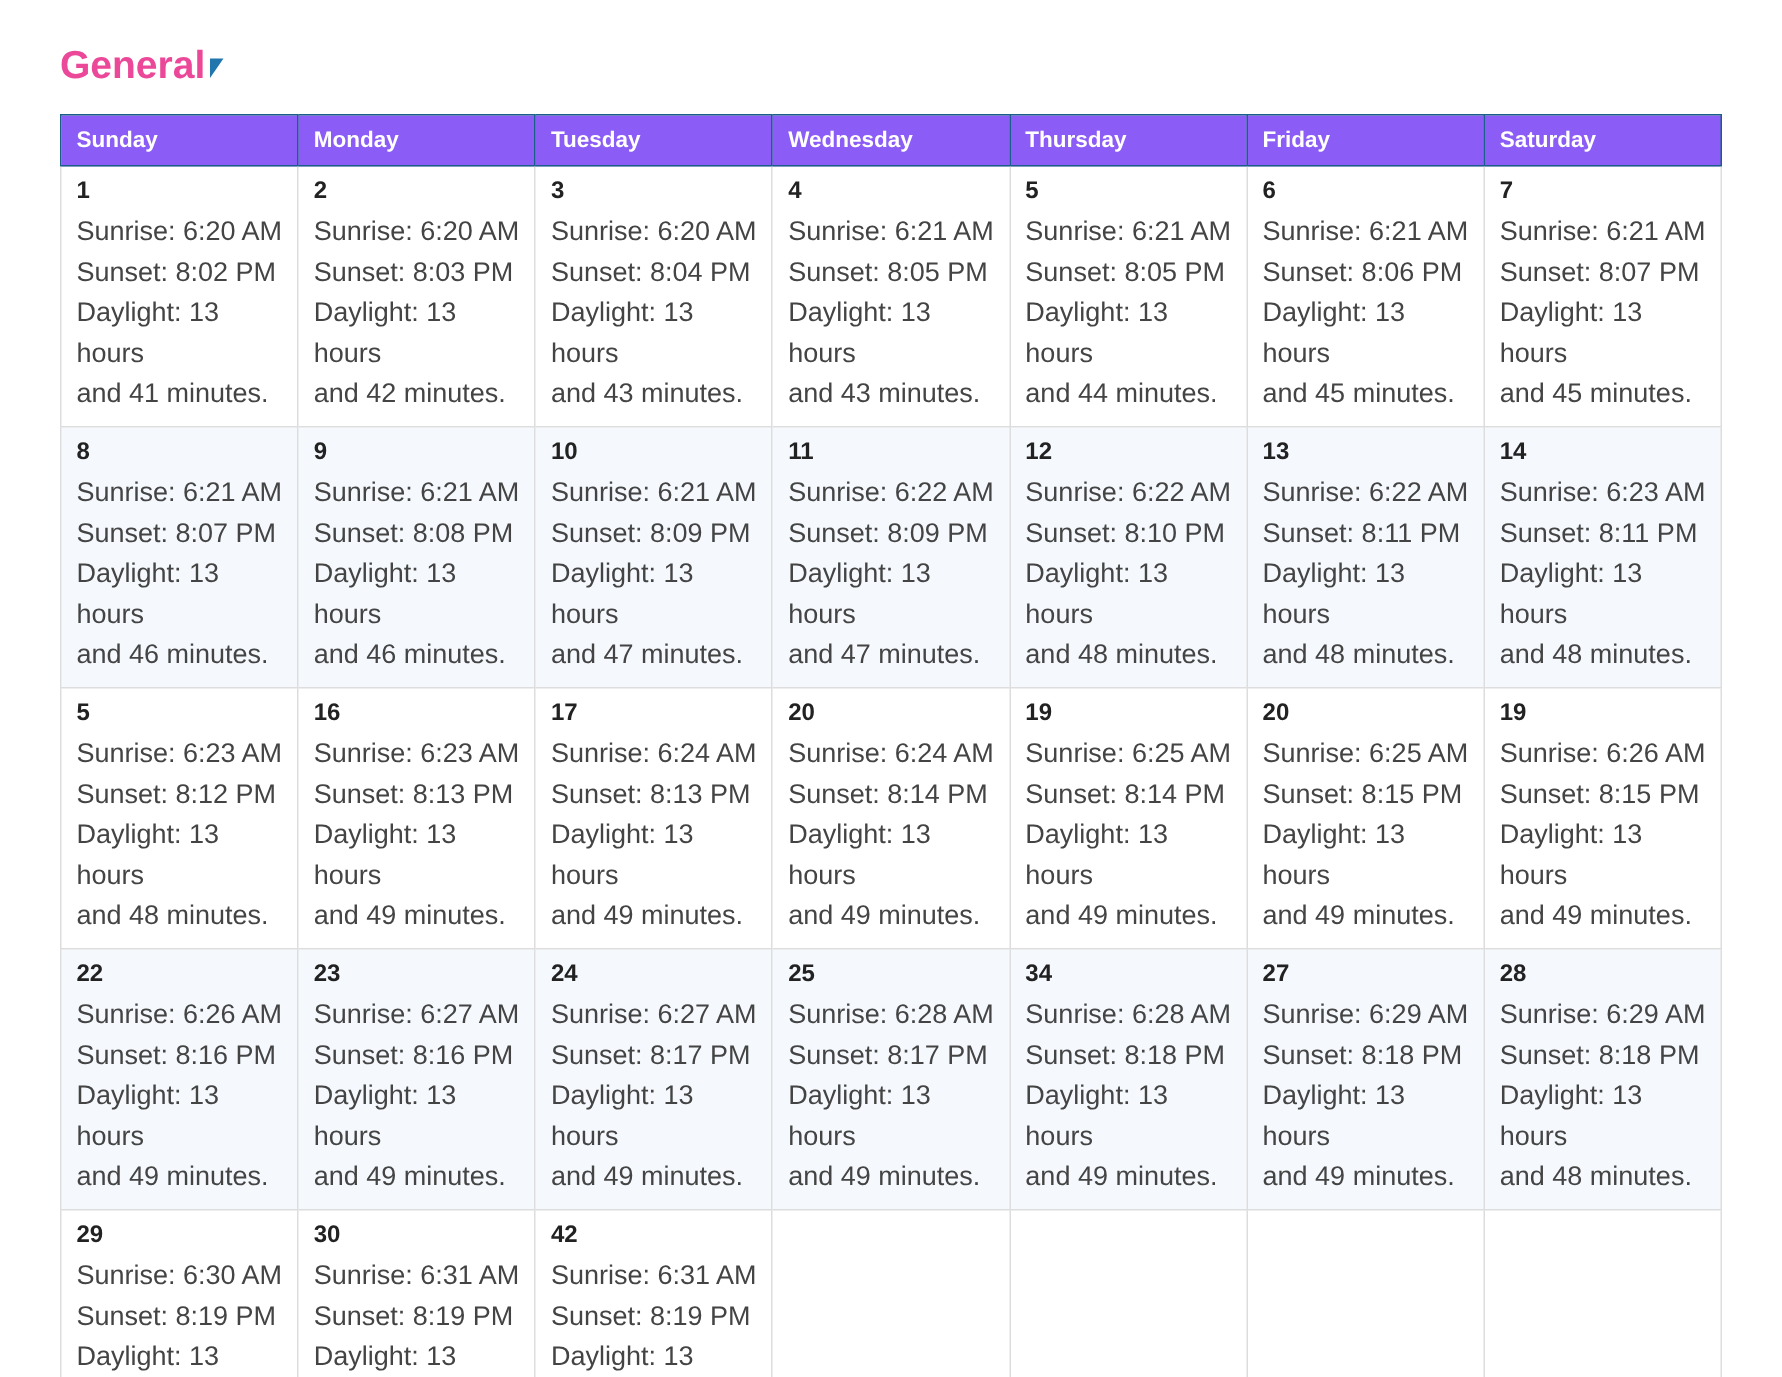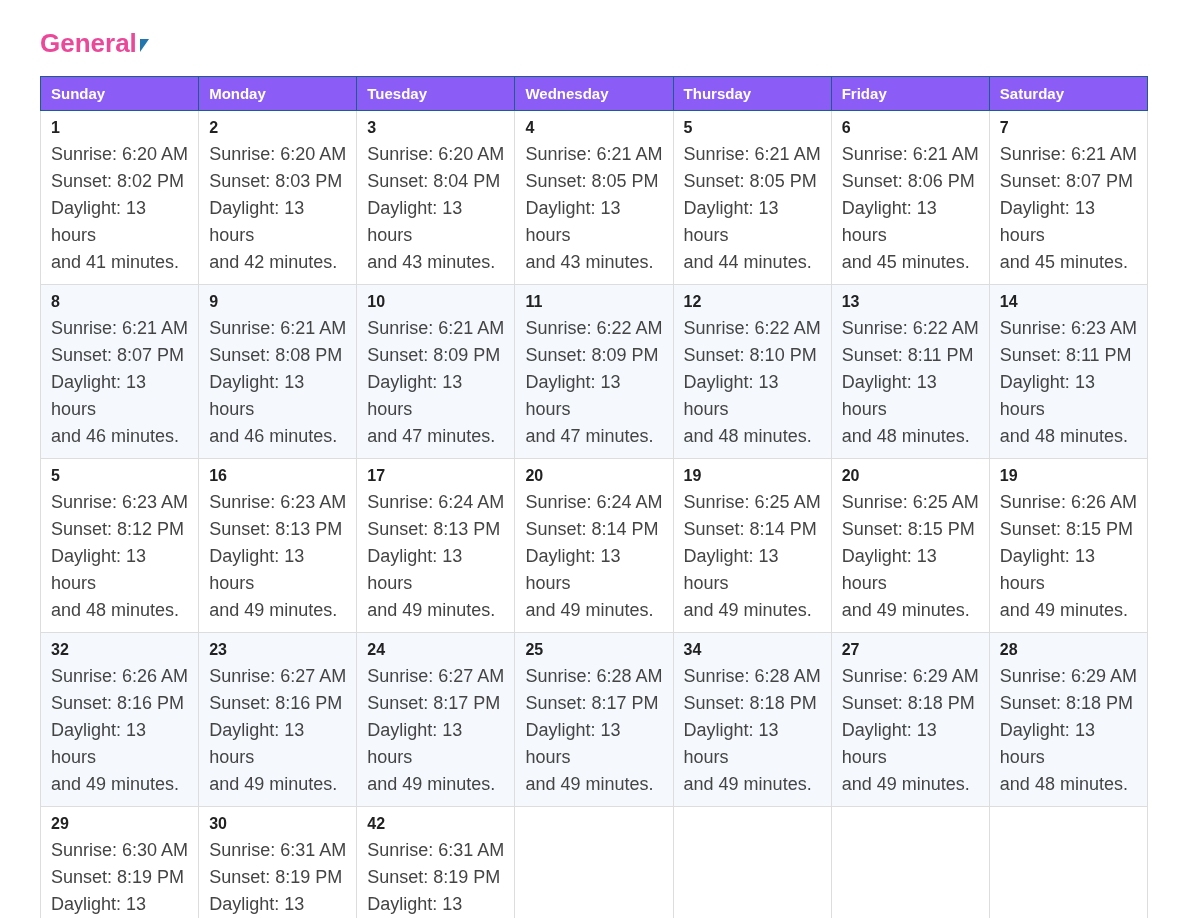--- a/index.html
+++ b/index.html
@@ -204,21 +204,21 @@
         <span class="day-number">20</span>
         <span class="day-info">Sunrise: 6:25 AM<br>Sunset: 8:15 PM<br>Daylight: 13 hours<br>and 49 minutes.</span>
       </td>
         <td>
         <span class="day-number">19</span>
         <span class="day-info">Sunrise: 6:26 AM<br>Sunset: 8:15 PM<br>Daylight: 13 hours<br>and 49 minutes.</span>
       </td>
       </tr>
       <tr>
         <td>
-        <span class="day-number">32</span>
+        <span class="day-number">22</span>
         <span class="day-info">Sunrise: 6:26 AM<br>Sunset: 8:16 PM<br>Daylight: 13 hours<br>and 49 minutes.</span>
       </td>
         <td>
         <span class="day-number">23</span>
         <span class="day-info">Sunrise: 6:27 AM<br>Sunset: 8:16 PM<br>Daylight: 13 hours<br>and 49 minutes.</span>
       </td>
         <td>
         <span class="day-number">24</span>
         <span class="day-info">Sunrise: 6:27 AM<br>Sunset: 8:17 PM<br>Daylight: 13 hours<br>and 49 minutes.</span>
       </td>

